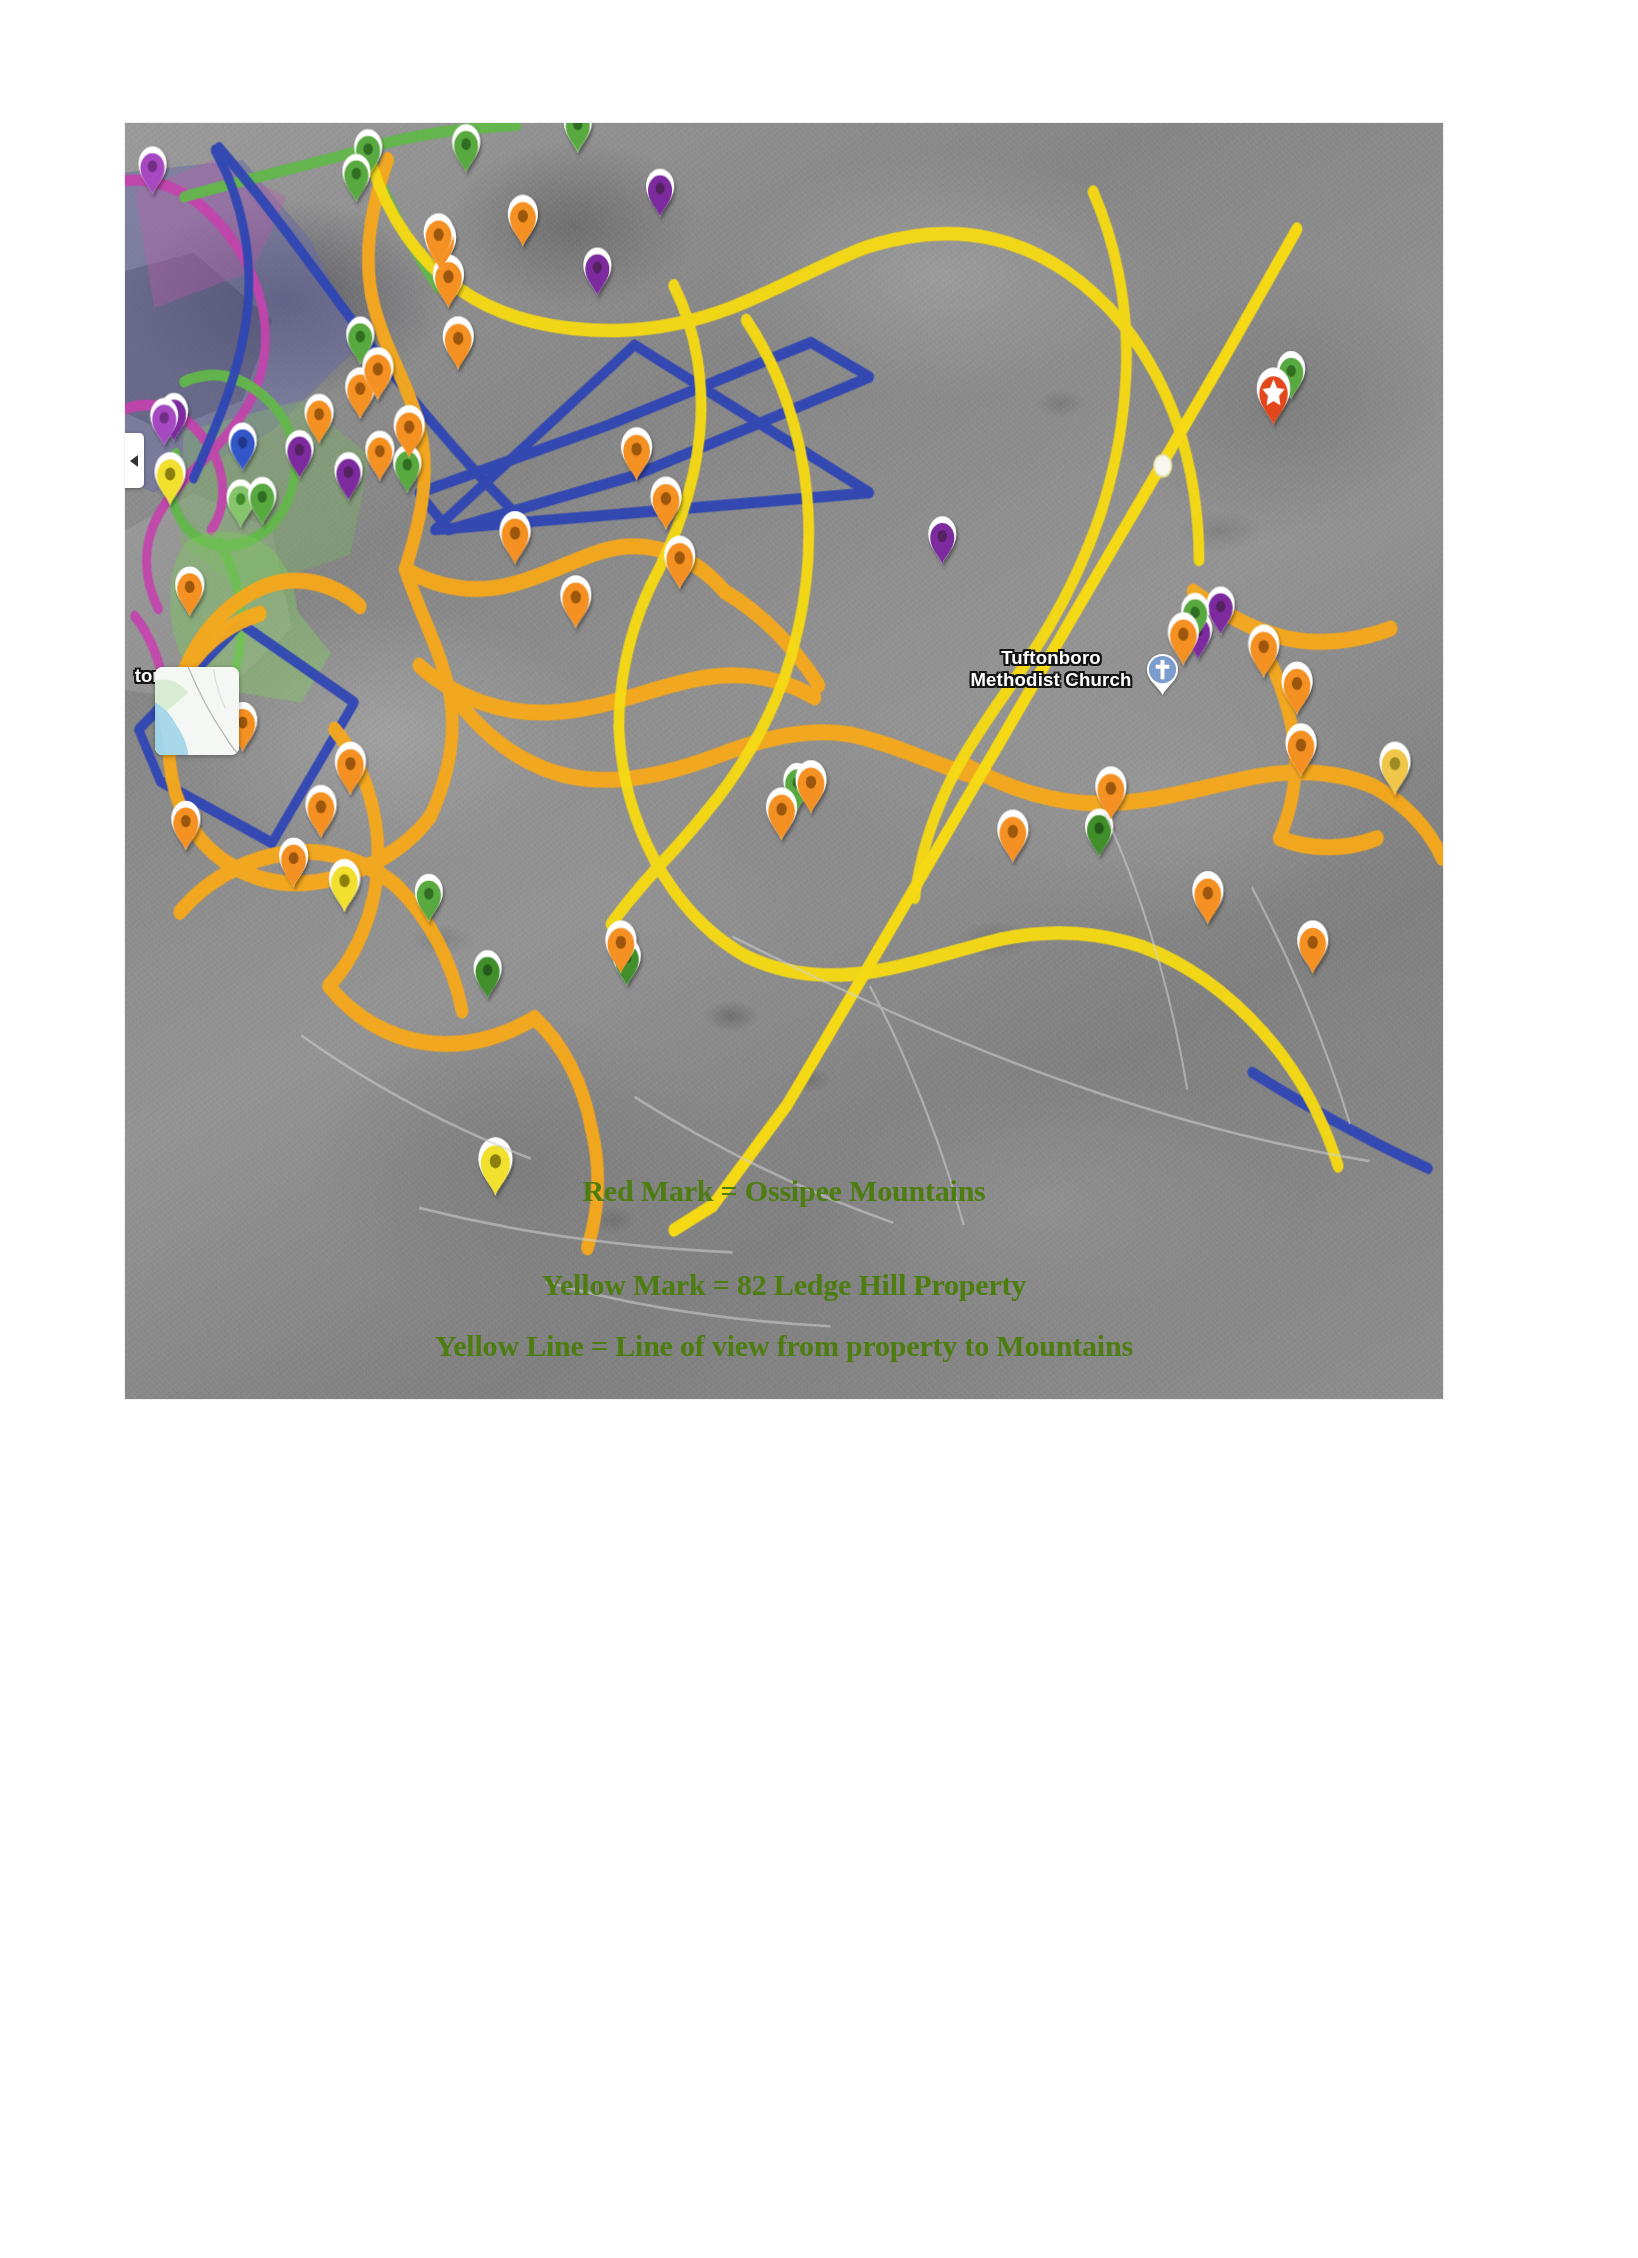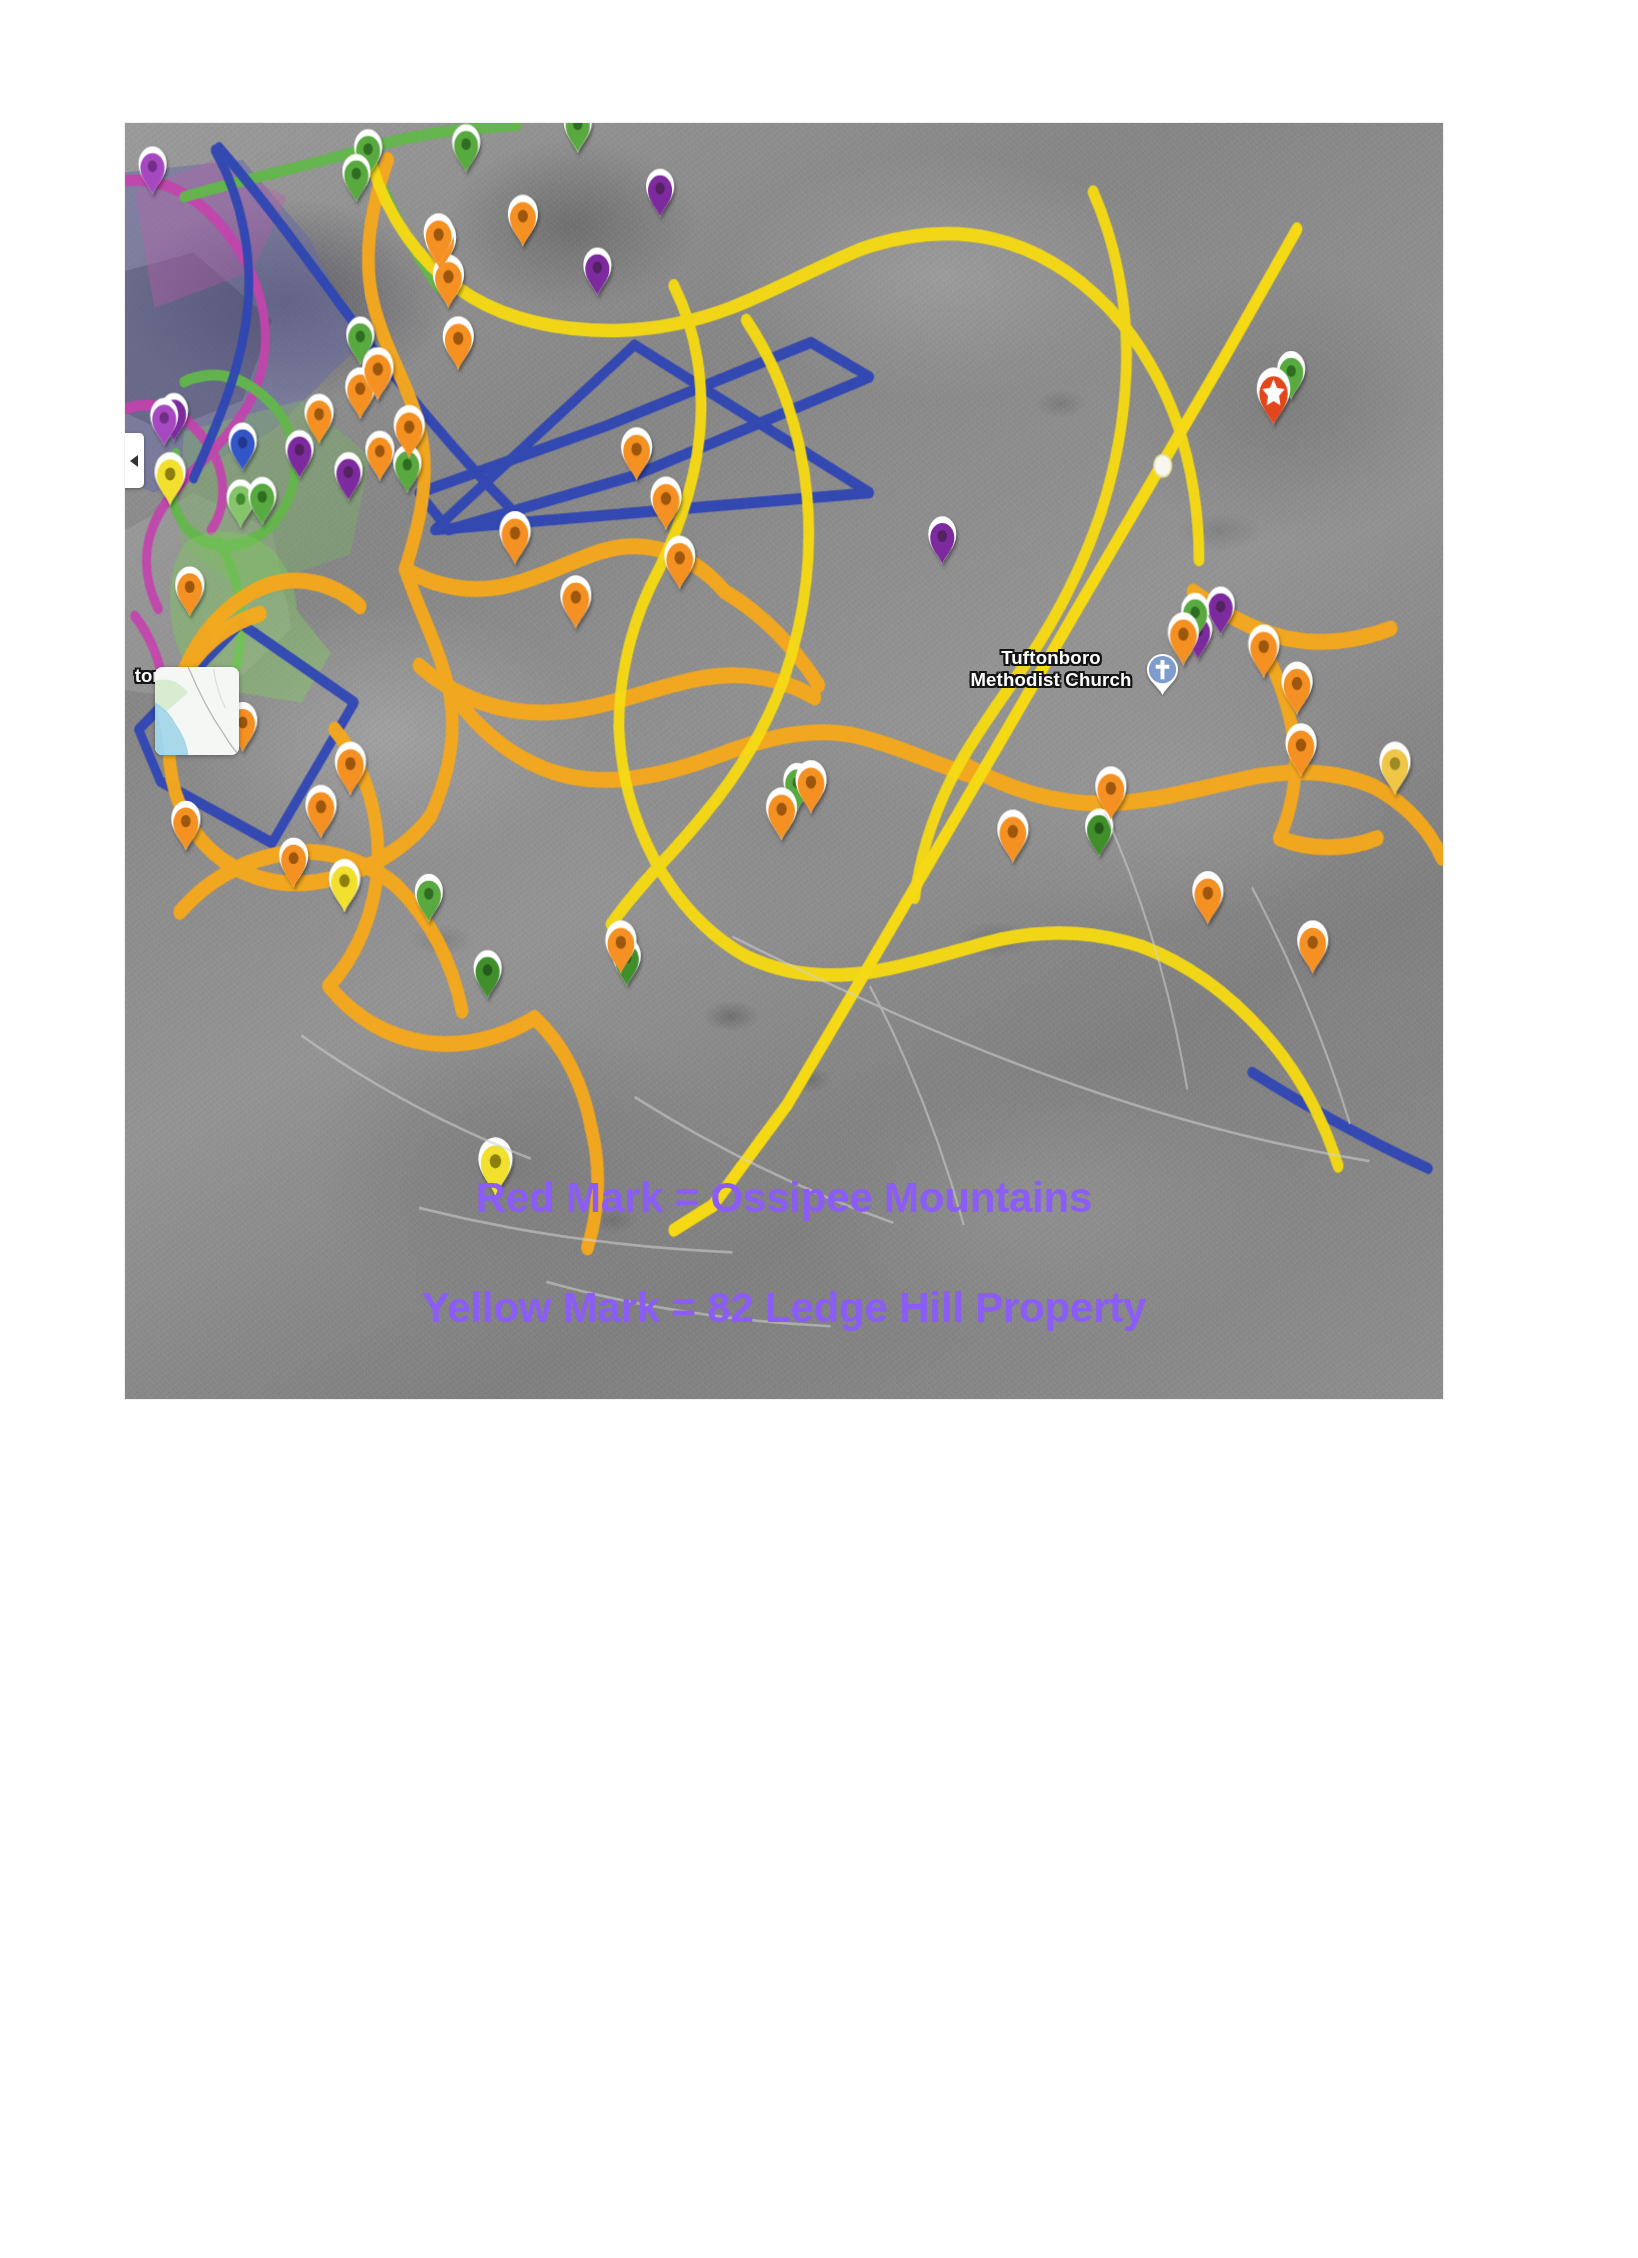--- a/index.html
+++ b/index.html
@@ -166,24 +166,24 @@
 
   
   .captions {
     position: absolute;
     left: 125px;
     top: 1171px;
     width: 1318px;
     text-align: center;
   }
   .caption {
-    color: #8b5cf6;
-    font-family: Liberation Sans, sans-serif;
+    color: #4d7c0f;
+    font-family: Liberation Serif, serif;
     font-weight: bold;
-    font-size: 42px;
+    font-size: 30px;
     line-height: 1.30;
     letter-spacing: -0.2px;
     margin: 0;
     padding: 0;
   }
   .caption.c1 { margin: 0 0 55px 0; }
   .caption.c2 { margin: 0 0 22px 0; width: 784px; margin-left: auto; margin-right: auto; }
   .caption.c3 { margin: 0; width: 912px; margin-left: auto; margin-right: auto; }
 </style>
 </head>
@@ -685,16 +685,17 @@
         <path d="M2,40 C14,48 24,60 30,74 C34,84 34,90 34,90 L10,90 C8,74 4,56 2,40 Z" fill="#a8d8ea"></path>
         <path d="M34,0 C44,24 56,48 70,68 C76,78 82,86 86,90" fill="none" stroke="#b9b9b9" stroke-width="1.4"></path>
         <path d="M60,2 C62,16 66,30 72,42" fill="none" stroke="#dcdcdc" stroke-width="1.2"></path>
       </svg>
     </div>
   </div>
 
   <div class="captions">
     <p class="caption c1">Red Mark = Ossipee Mountains</p>
     <p class="caption c2">Yellow Mark = 82 Ledge Hill Property</p>
+    <p class="caption c3">Yellow Line = Line of view from property to Mountains</p>
   </div>
 
 </div>
 
 
 </body></html>

